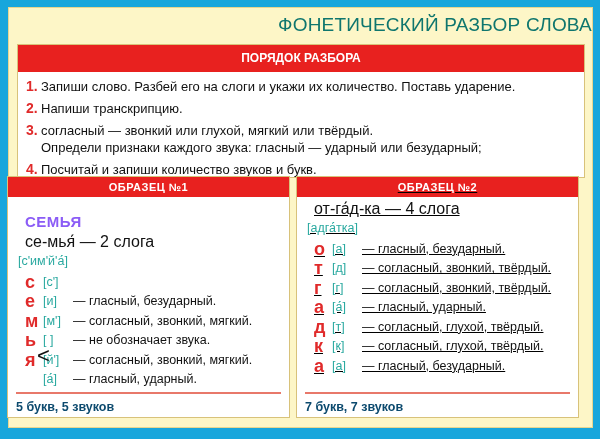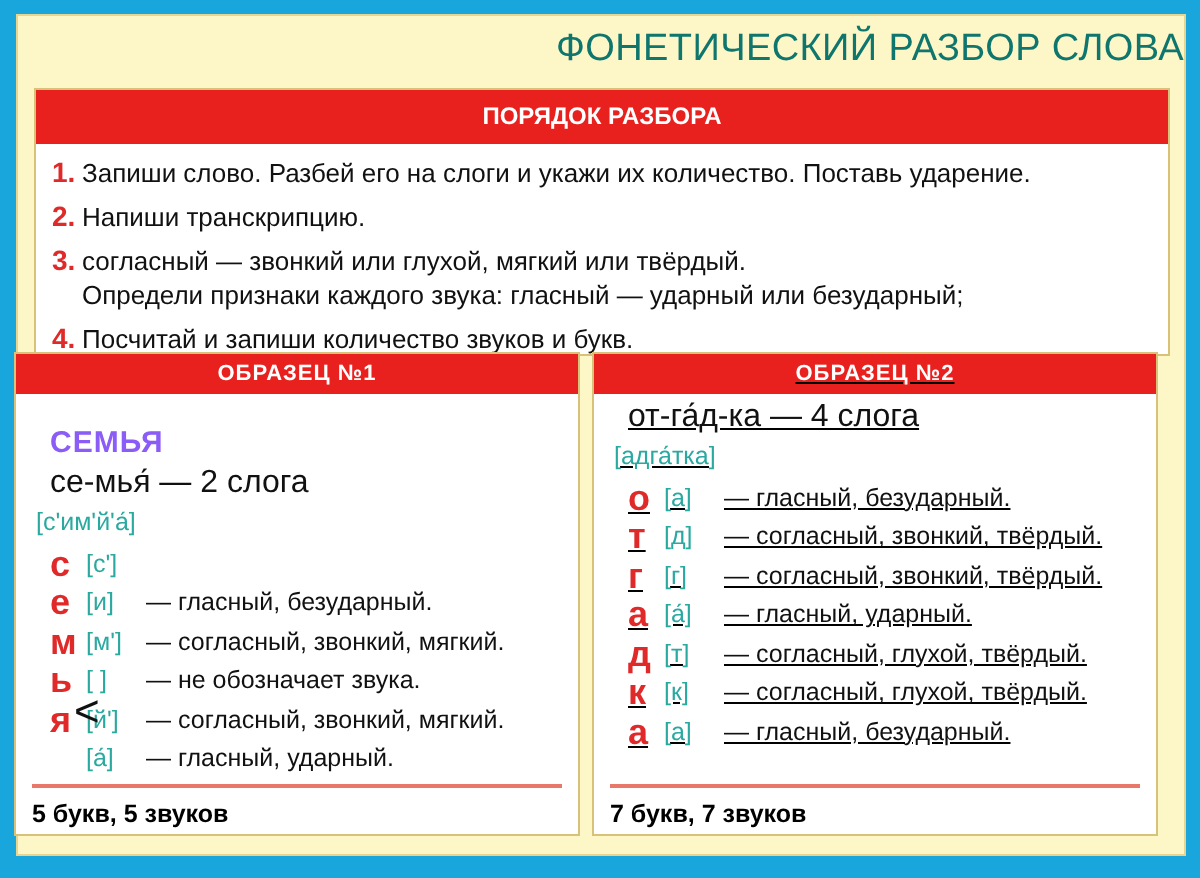--- a/index.html
+++ b/index.html
@@ -130,21 +130,21 @@
     left: 8px; right: 8px;
     top: 215px;
     height: 2px;
     background: #e8786a;
   }
   .footer {
     position: absolute;
     left: 8px; top: 223px;
     font-size: 12.5px;
     font-weight: bold;
-    color: #000000;
+    color: #0c4a6e;
   }
 </style>
 </head>
 <body>
 
 <div class="card">
   <div class="title">ФОНЕТИЧЕСКИЙ РАЗБОР СЛОВА</div>
 
   <div class="steps-box">
     <div class="red-header">ПОРЯДОК РАЗБОРА</div>

